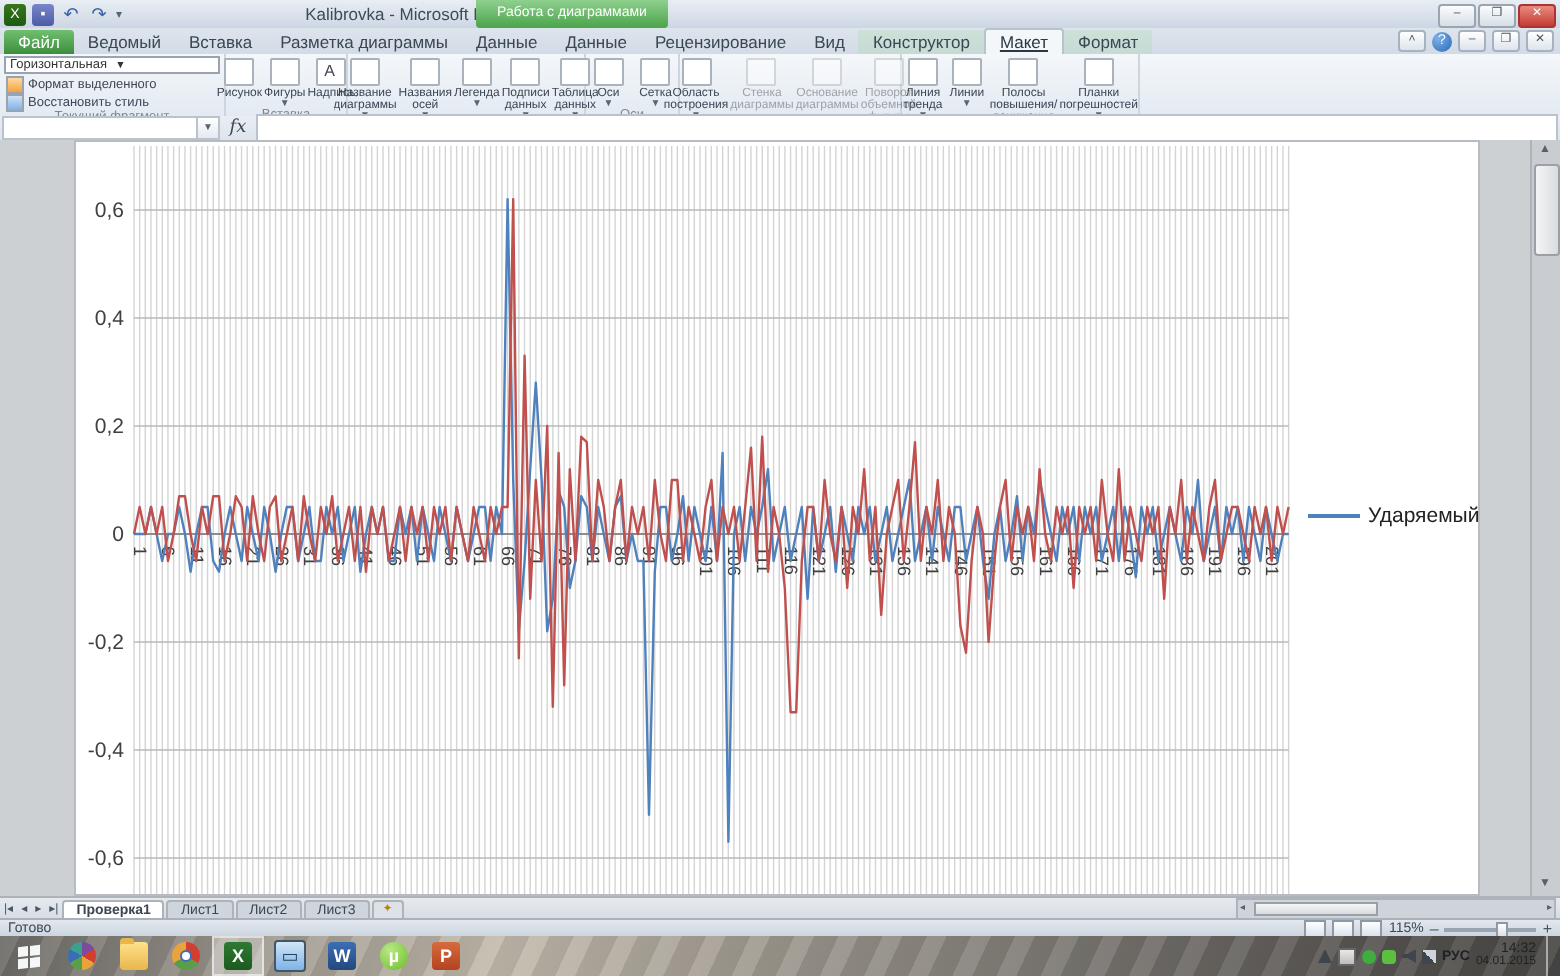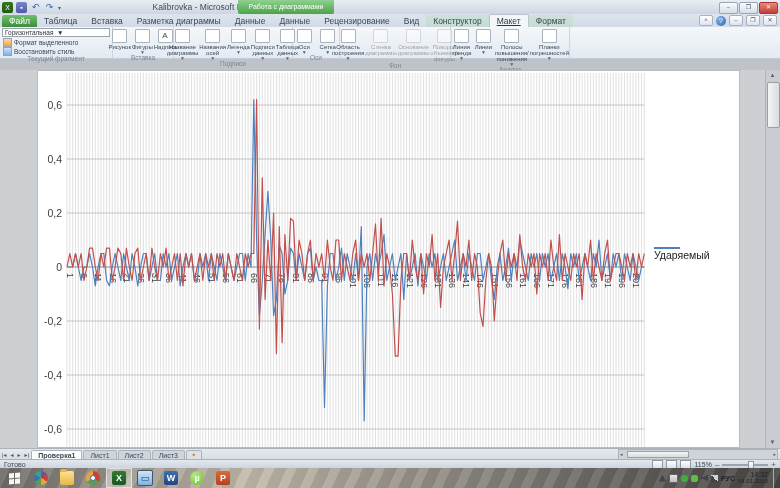--- a/index.html
+++ b/index.html
@@ -74,21 +74,21 @@
   .nb-drop{width:10px;height:10px;border:1px solid #b9c2cd;border-left:none;background:linear-gradient(#fff,#e4eaf1);
     font-size:5px;text-align:center;line-height:10px;color:#5a6572;}
   .fx{width:18px;text-align:center;font-family:"DejaVu Serif","Liberation Serif",serif;font-style:italic;
     font-size:9px;color:#3c4754;}
   .finput{flex:1;height:10px;background:#fff;border:1px solid #b9c2cd;margin-right:1px;font-size:7px;font-family:inherit;}
   
   .sheet{position:absolute;left:0;top:70px;width:780px;height:378px;background:#cdd0d3;}
   .chart-canvas{position:absolute;left:37px;top:0;width:703px;height:378px;background:#fff;
     border:1px solid #b7bcc2;box-sizing:border-box;}
   .legend{position:absolute;left:616px;top:176px;width:86px;}
-  .legend-row{display:flex;align-items:flex-start;height:22px;flex-direction:column;}
+  .legend-row{display:flex;align-items:center;height:22px;}
   .legend-line{width:26px;height:2px;margin-right:4px;}
   .legend-label{font-size:10.5px;color:#222;white-space:nowrap;}
   .vscroll{position:absolute;right:0;top:0;width:14px;height:378px;background:#c9cdd2;border-left:1px solid #aeb3b9;}
   .vthumb{position:absolute;left:1px;top:12px;width:11px;height:44px;background:linear-gradient(90deg,#f4f5f6,#d9dcdf);
     border:1px solid #9aa0a6;border-radius:2px;}
   .varr{position:absolute;left:0;width:13px;height:11px;font-size:6px;color:#5a6068;text-align:center;line-height:11px;}
   
   .sheettabs{position:absolute;left:0;top:448px;width:780px;height:11px;
     background:linear-gradient(#e6eaef,#d6dce3);border-top:1px solid #aeb3b9;display:flex;align-items:center;}
   .navarr{font-size:6px;color:#4a5664;padding:0 2px;}
@@ -165,21 +165,21 @@
     <div class="ctx-group">Работа с диаграммами</div>
     <div class="winbtns">
       <div class="wbtn">–</div>
       <div class="wbtn">❐</div>
       <div class="wbtn close">✕</div>
     </div>
   </div>
 
   <div class="tabrow">
     <div class="tab file">Файл</div>
-    <div class="tab">Таблица</div>
+    <div class="tab">Ведомый</div>
     <div class="tab">Вставка</div>
     <div class="tab">Разметка диаграммы</div>
     <div class="tab">Данные</div>
     <div class="tab">Данные</div>
     <div class="tab">Рецензирование</div>
     <div class="tab">Вид</div>
     <div class="tab ctx">Конструктор</div>
     <div class="tab active">Макет</div>
     <div class="tab ctx">Формат</div>
   </div>
@@ -319,20 +319,26 @@
           <div class="bicon i-chart"></div>
           <div class="blabel">Планки погрешностей</div>
           <div class="ddar">▼</div>
         </div>
       </div>
       <div class="rg-label">Анализ</div>
     </div>
 
   </div>
 
+  <div class="fbar">
+    <input class="namebox" value="" style="">
+    <div class="nb-drop">▼</div>
+    <div class="fx">fx</div>
+    <input class="finput" value="" style="">
+  </div>
 
   <div class="sheet">
     <div class="chart-canvas">
       <svg id="chart-svg" width="701" height="376">
           <line x1="29.00" y1="2" x2="29.00" y2="376" stroke="#d4d4d4" stroke-width="0.7"></line>
           <line x1="31.83" y1="2" x2="31.83" y2="376" stroke="#d4d4d4" stroke-width="0.7"></line>
           <line x1="34.66" y1="2" x2="34.66" y2="376" stroke="#d4d4d4" stroke-width="0.7"></line>
           <line x1="37.49" y1="2" x2="37.49" y2="376" stroke="#d4d4d4" stroke-width="0.7"></line>
           <line x1="40.32" y1="2" x2="40.32" y2="376" stroke="#d4d4d4" stroke-width="0.7"></line>
           <line x1="43.15" y1="2" x2="43.15" y2="376" stroke="#d4d4d4" stroke-width="0.7"></line>

